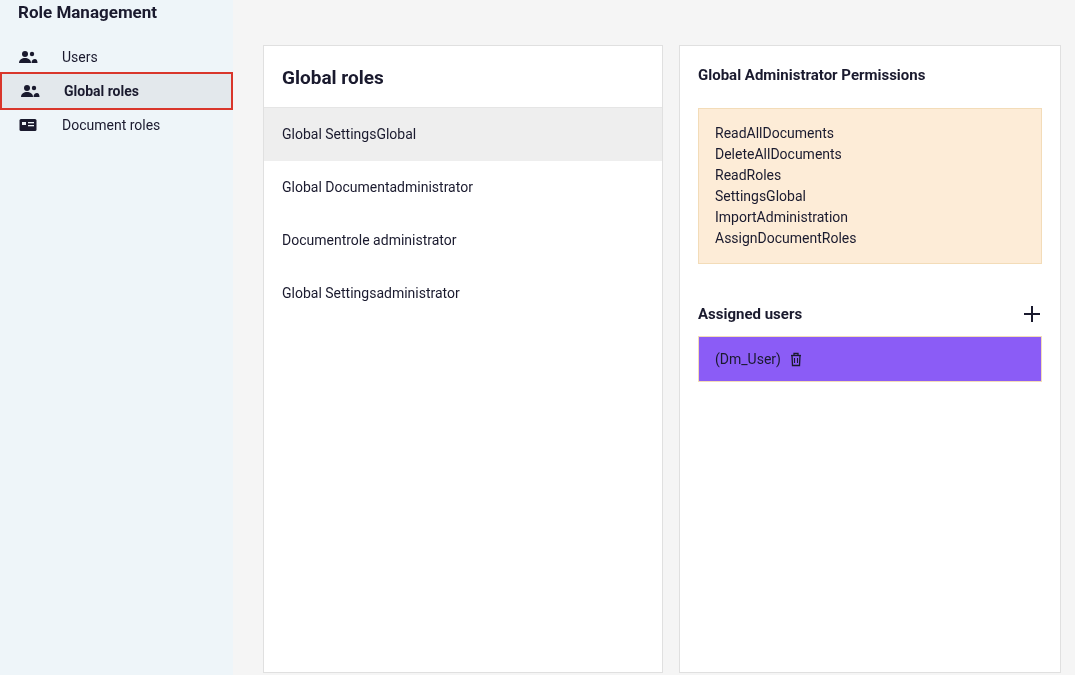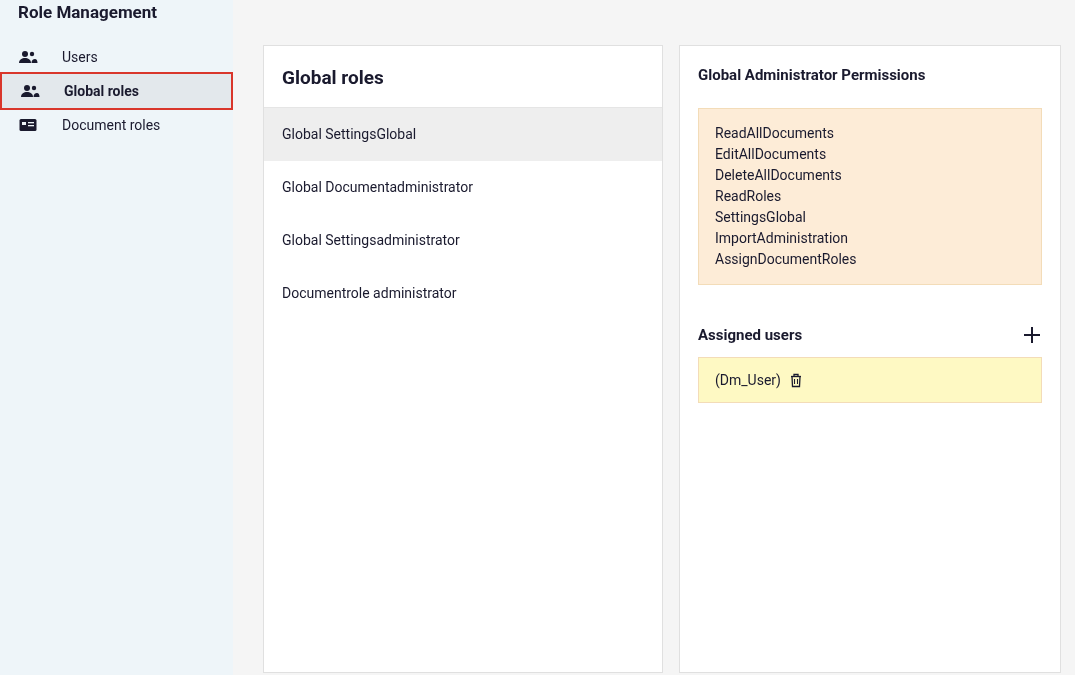--- a/index.html
+++ b/index.html
@@ -121,21 +121,21 @@
       width: 20px;
       height: 20px;
       display: flex;
       align-items: center;
       justify-content: center;
     }
     .add-btn svg {
       stroke: #1a1a2e;
     }
     .user-box {
-      background: #fef9c3;
+      background: #8b5cf6;
       border: 1px solid #f3dcb8;
       padding: 14px 16px;
       font-size: 14px;
       display: flex;
       align-items: center;
       gap: 8px;
     }
     .trash-btn {
       cursor: pointer;
       display: flex;
@@ -193,32 +193,31 @@
 
   <div class="panel roles-panel">
     <div class="panel-header">Global roles</div>
     <div class="role-item selected">
       <span>Global SettingsGlobal</span>
     </div>
     <div class="role-item">
       <span>Global Documentadministrator</span>
     </div>
     <div class="role-item">
+      <span>Documentrole administrator</span>
+    </div>
+    <div class="role-item">
       <span>Global Settingsadministrator</span>
-    </div>
-    <div class="role-item">
-      <span>Documentrole administrator</span>
     </div>
   </div>
 
   <div class="panel details-panel">
     <div class="details-title">Global Administrator Permissions</div>
     <div class="perm-box">
       <div>ReadAllDocuments</div>
-      <div>EditAllDocuments</div>
       <div>DeleteAllDocuments</div>
       <div>ReadRoles</div>
       <div>SettingsGlobal</div>
       <div>ImportAdministration</div>
       <div>AssignDocumentRoles</div>
     </div>
 
     <div class="section-header">
       <span class="label">Assigned users</span>
       <span class="add-btn">

